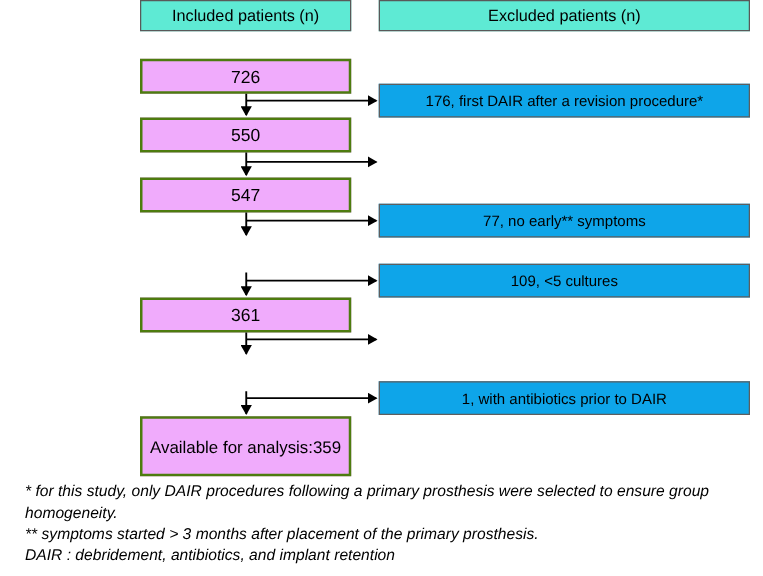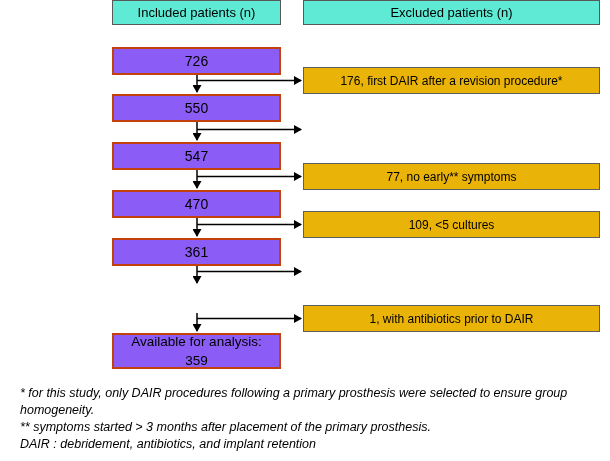--- a/index.html
+++ b/index.html
@@ -22,33 +22,33 @@
   }
   .header-box {
     left: 112px; width: 169px; height: 25px;
     background: #5eead4;
     border: 1px solid #595959;
     font-size: 13px;
   }
   .header-box.excluded { left: 303px; width: 297px; }
   .blue-box {
     left: 112px; width: 169px; height: 28px;
-    background: #8b5cf6;
-    border: 2px solid #c2410c;
+    background: #f0abfc;
+    border: 2px solid #4d7c0f;
     font-size: 14px;
   }
   .blue-box.final {
-    height: 36px;
-    flex-direction: column;
+    height: 48px;
+    flex-direction: row;
     line-height: 19px;
     font-size: 13.5px;
   }
   .orange-box {
     left: 303px; width: 297px; height: 27px;
-    background: #eab308;
+    background: #0ea5e9;
     border: 1px solid #5E5E5E;
     font-size: 12px;
   }
   #arrow-layer {
     position: absolute;
     left: 0; top: 0;
     pointer-events: none;
   }
   #footnotes {
     position: absolute;
@@ -74,23 +74,20 @@
   </div>
 
   <div class="box blue-box" style="top:47px">
     <span>726</span>
   </div>
   <div class="box blue-box" style="top:94px">
     <span>550</span>
   </div>
   <div class="box blue-box" style="top:142px">
     <span>547</span>
-  </div>
-  <div class="box blue-box" style="top:190px">
-    <span>470</span>
   </div>
   <div class="box blue-box" style="top:238px">
     <span>361</span>
   </div>
   <div class="box blue-box final" style="top:333px">
     <span>Available for analysis:</span>
     <span>359</span>
   </div>
 
   <div class="box orange-box" style="top:67px">

